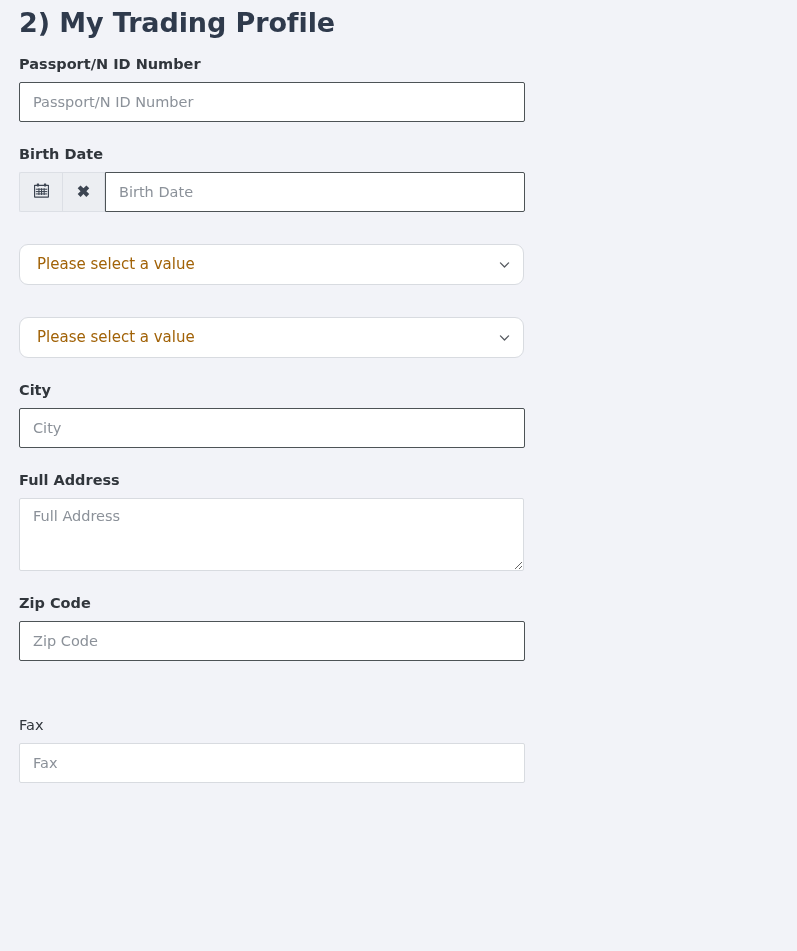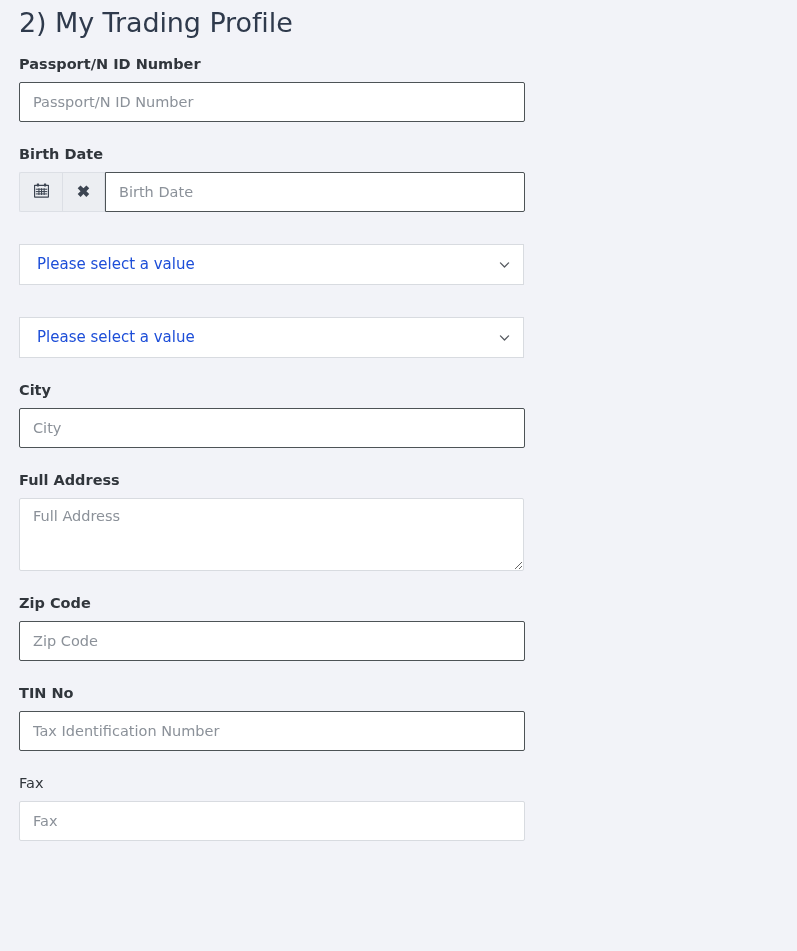--- a/index.html
+++ b/index.html
@@ -16,21 +16,21 @@
   }
   .page {
     position: relative;
     width: 797px;
     height: 951px;
     box-sizing: border-box;
     padding: 0 0 0 19px;
   }
   .page-title {
     font-size: 27px;
-    font-weight: 400;
+    font-weight: 700;
     color: #2f3a4c;
     letter-spacing: -0.1px;
     margin: 0;
     padding-top: 6px;
     line-height: 34px;
   }
   .form-field {
     width: 506px;
   }
   .field-label {
@@ -111,25 +111,25 @@
     position: relative;
     width: 505px;
     height: 41px;
   }
   .select-box {
     box-sizing: border-box;
     width: 505px;
     height: 41px;
     background: #ffffff;
     border: 1px solid #d8dbe0;
-    border-radius: 0;
+    border-radius: 9px;
     padding: 0 34px 0 17px;
     font-family: "DejaVu Sans", sans-serif;
     font-size: 15px;
-    color: #1d4ed8;
+    color: #a16207;
     line-height: 39px;
     cursor: pointer;
     white-space: nowrap;
     overflow: hidden;
   }
   .select-chevron {
     position: absolute;
     right: 13px;
     top: 0;
     height: 41px;
@@ -251,23 +251,21 @@
 
   <div class="form-field">
     <label class="field-label">Zip Code</label>
     <div class="gap-label-to-input"></div>
     <input class="text-input" type="text" placeholder="Zip Code" style="">
   </div>
 
   <div class="gap-field"></div>
 
   <div class="form-field">
-    <label class="field-label">TIN No</label>
-    <div class="gap-label-to-input"></div>
-    <input class="text-input" type="text" placeholder="Tax Identification Number" style="">
+    <div class="gap-label-to-input"></div>
   </div>
 
   <div class="gap-field"></div>
 
   <div class="form-field">
     <label class="field-label weight-normal">Fax</label>
     <div class="gap-label-to-input"></div>
     <input class="text-input soft-border" type="text" placeholder="Fax" style="">
   </div>
 

